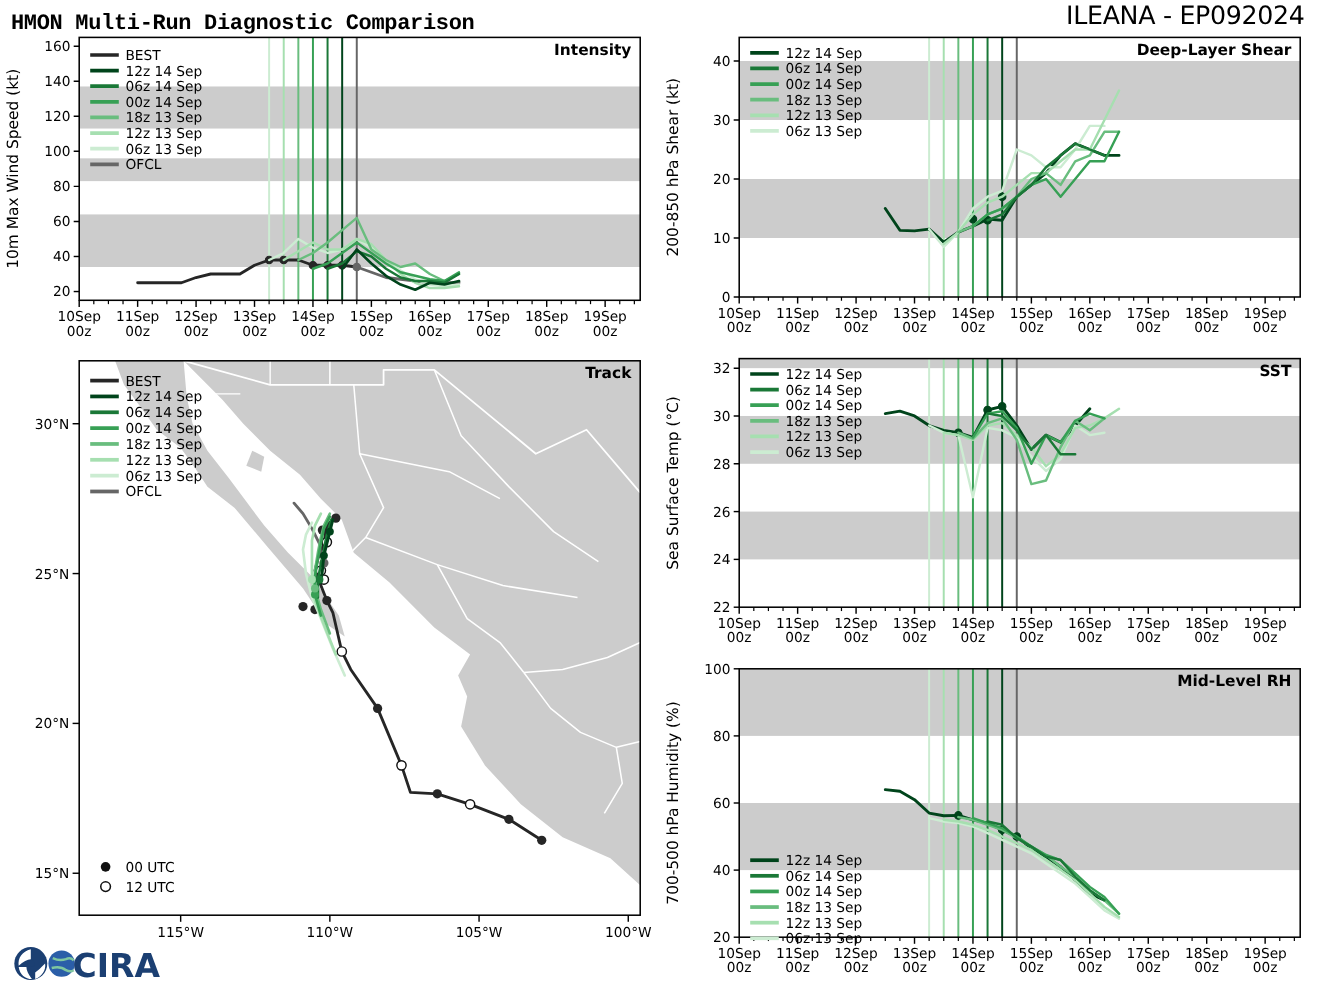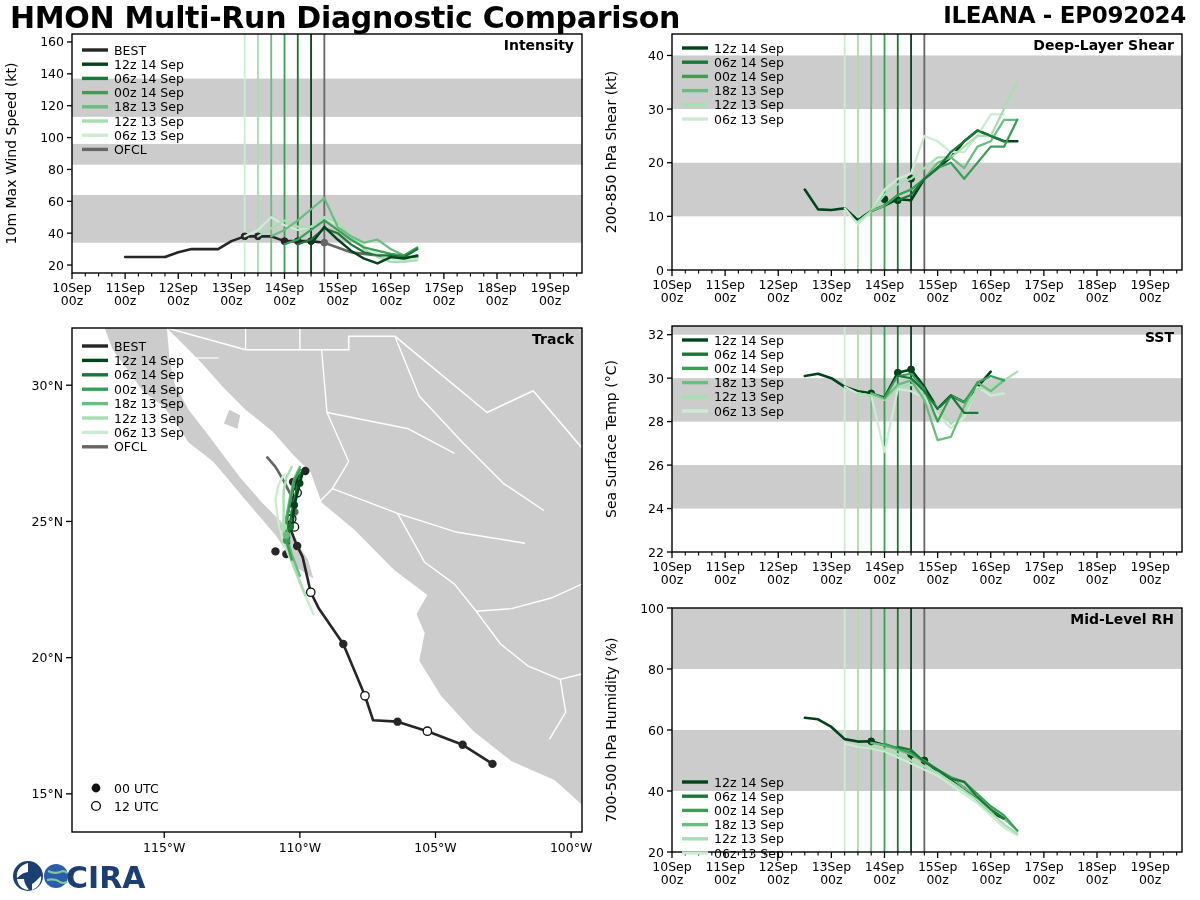--- a/index.html
+++ b/index.html
@@ -1,18 +1,18 @@
 <!DOCTYPE html>
 <html><head>
 <meta charset="utf-8">
 <style>
   html,body{margin:0;padding:0;background:#ffffff;}
   body{width:1200px;height:900px;font-family:"DejaVu Sans",sans-serif;color:#000;overflow:hidden;position:relative;}
-  .title-left{position:absolute;left:10px;top:0;font-size:30px;font-weight:bold;letter-spacing:-0.3px;}
-  .title-right{position:absolute;right:14px;top:2px;font-size:23px;font-weight:bold;letter-spacing:-0.3px;}
+  .title-left{position:absolute;left:10px;top:10px;font-size:20px;font-weight:bold;letter-spacing:-0.3px;font-family:Liberation Mono, monospace;}
+  .title-right{position:absolute;right:14px;top:2px;font-size:23px;font-weight:normal;letter-spacing:-0.3px;}
   svg{display:block;}
   .panel{position:absolute;}
   #p-intensity{left:0;top:26px;}
   #p-track{left:0;top:320px;}
   #p-shear{left:600px;top:26px;}
   #p-sst{left:600px;top:318px;}
   #p-rh{left:600px;top:600px;}
   #logo{position:absolute;left:8px;top:855px;width:150px;height:42px;}
   text{font-family:"DejaVu Sans",sans-serif;}
   .tick{font-size:12.5px;fill:#000;}

